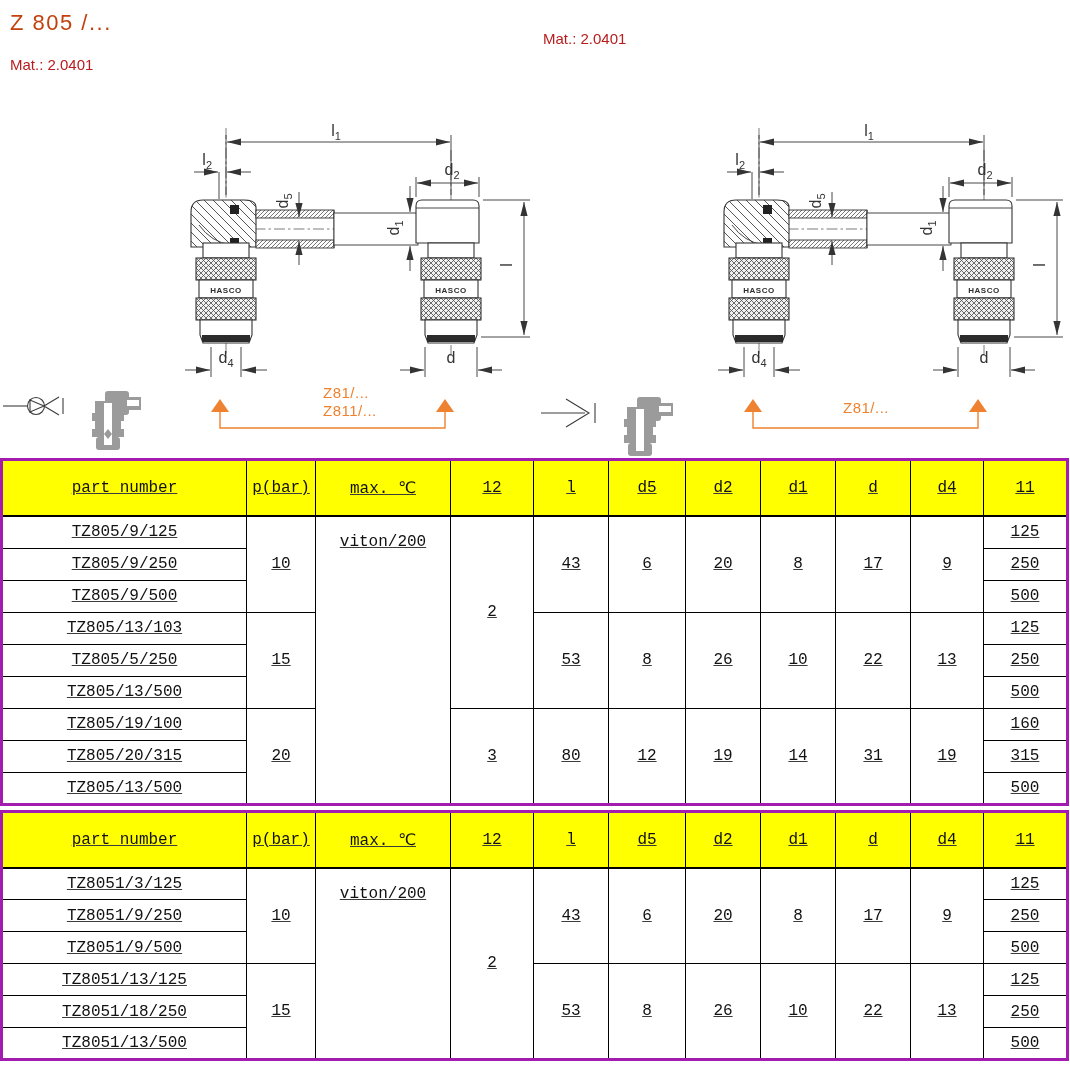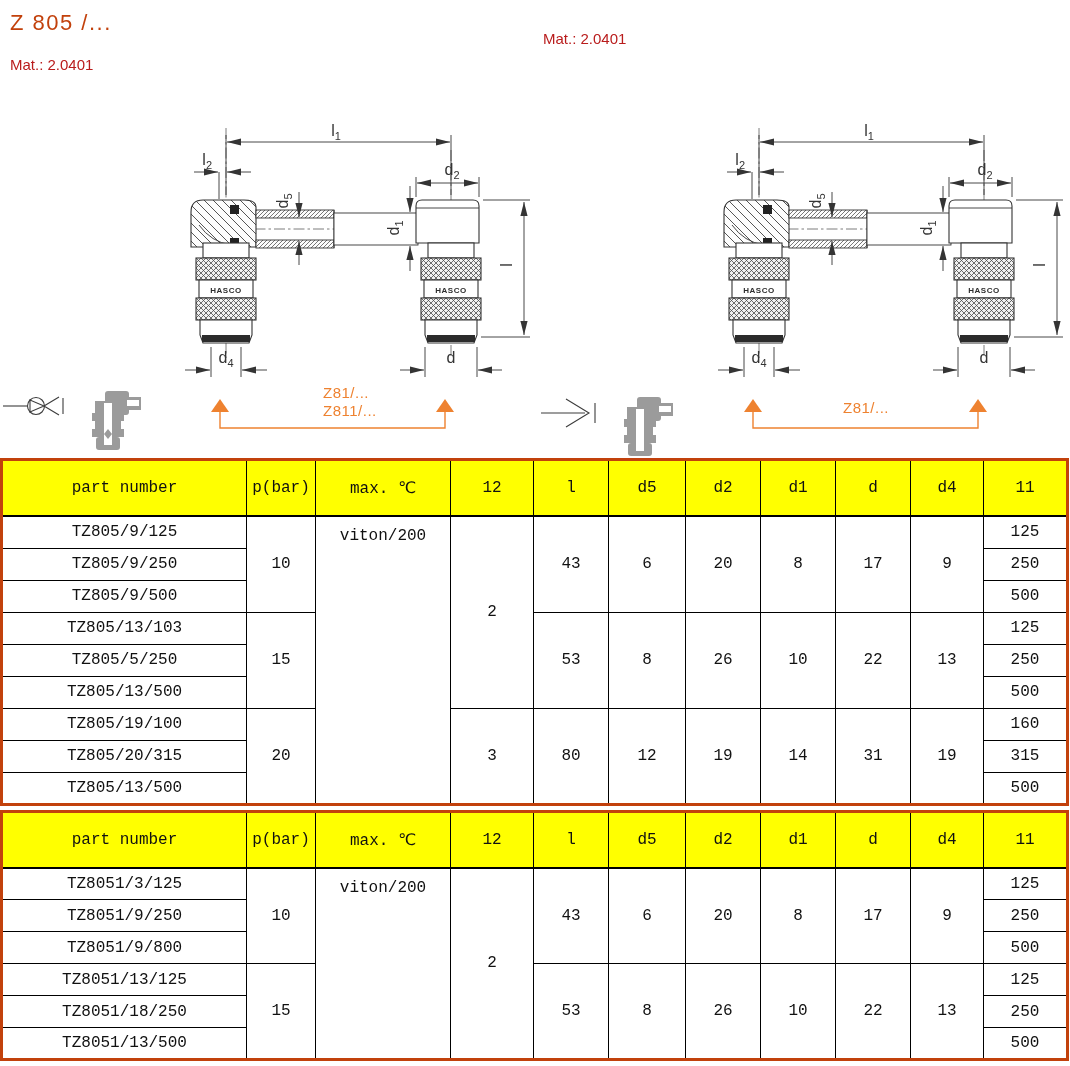--- a/index.html
+++ b/index.html
@@ -11,27 +11,27 @@
   .hdr-left{left:10px;}
   .hdr-right{left:543px;}
   svg text{font-family:"Liberation Sans",sans-serif;}
   .dimtxt{font-size:16px;fill:#343434;}
   .dimsub{font-size:11px;fill:#343434;}
   .brandtxt{font-size:8px;font-weight:bold;fill:#2e2e2e;letter-spacing:0.5px;}
   .orangetxt{font-size:15px;fill:#EE8230;letter-spacing:0.5px;}
   .tables{position:absolute;left:0;top:458px;width:1070px;}
   table{border-collapse:collapse;table-layout:fixed;width:1069px;
         font-family:"Liberation Mono","DejaVu Sans Mono","DejaVu Sans",monospace;}
-  table{border:3px solid #c2410c;}
+  table{border:3px solid #a21caf;text-decoration:underline;}
   .t2{margin-top:4px;}
   th,td{border:1px solid #000;text-align:center;vertical-align:middle;
         font-size:16px;font-weight:normal;color:#111;padding:0;overflow:hidden;}
   th{background:#FFFF00;height:54px;border-bottom:2px solid #000;}
   tr.datarow{height:32px;}
-  td.maxcell{vertical-align:top;padding-top:10px;}
+  td.maxcell{vertical-align:top;padding-top:16px;}
 </style>
 </head>
 <body>
 
 <div class="page">
 
   <div class="hdr hdr-left">
     <div class="title">Z 805 /...</div>
     <div class="mat">Mat.: 2.0401</div>
   </div>
@@ -318,21 +318,21 @@
         <td rowspan="3">8</td>
         <td rowspan="3">17</td>
         <td rowspan="3">9</td>
         <td>125</td>
       </tr>
       <tr class="datarow">
         <td>TZ8051/9/250</td>
         <td>250</td>
       </tr>
       <tr class="datarow">
-        <td>TZ8051/9/800</td>
+        <td>TZ8051/9/500</td>
         <td>500</td>
       </tr>
       <tr class="datarow">
         <td>TZ8051/13/125</td>
         <td rowspan="3">15</td>
         <td rowspan="3">53</td>
         <td rowspan="3">8</td>
         <td rowspan="3">26</td>
         <td rowspan="3">10</td>
         <td rowspan="3">22</td>

